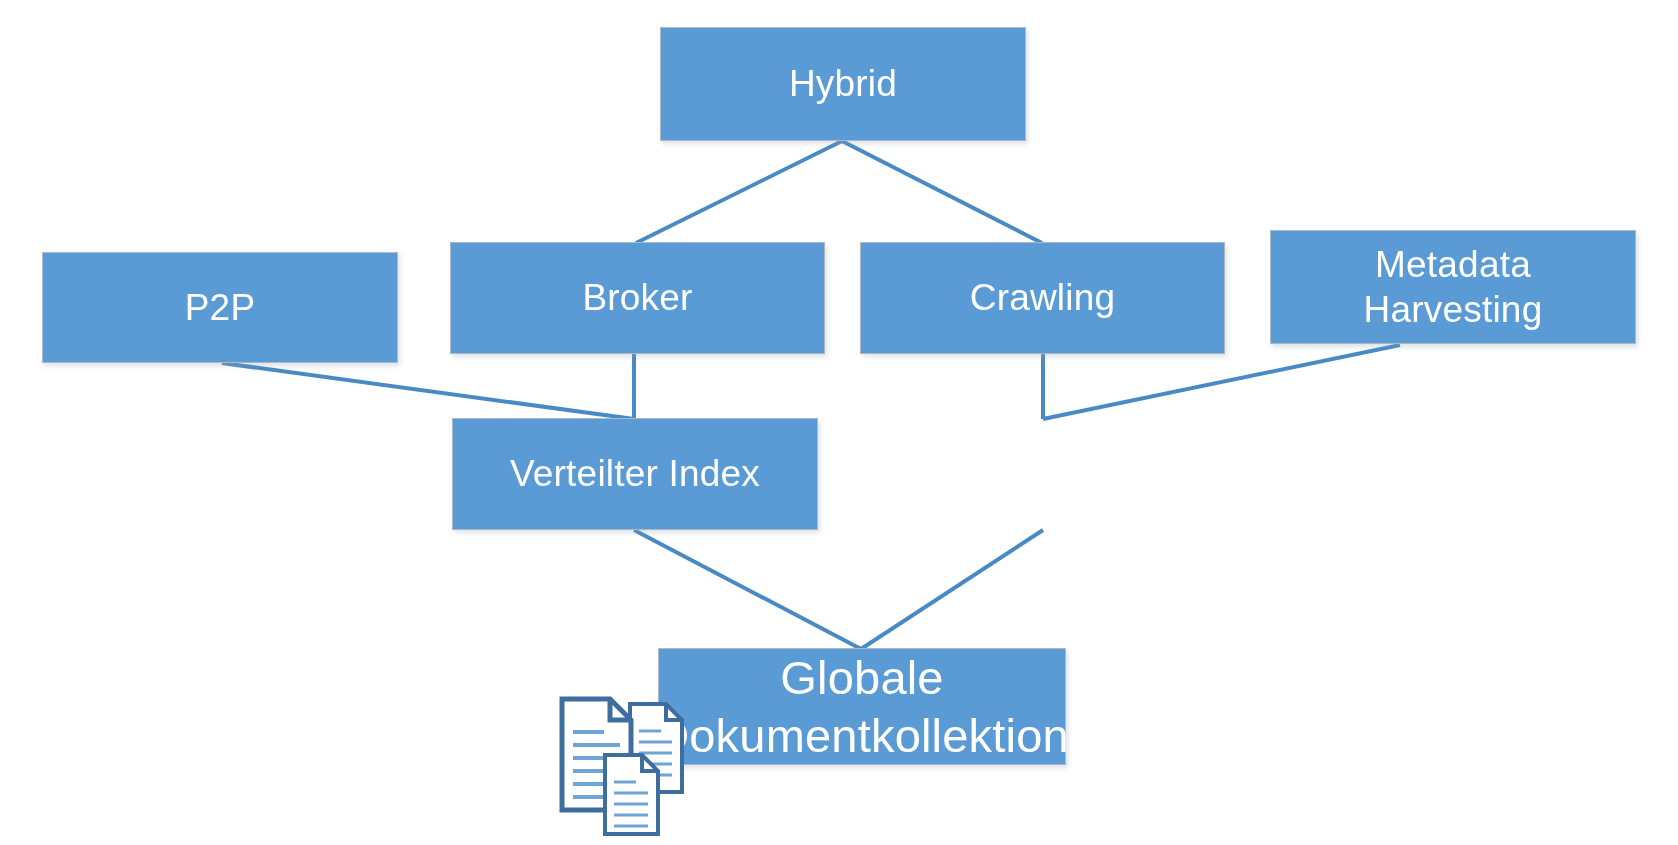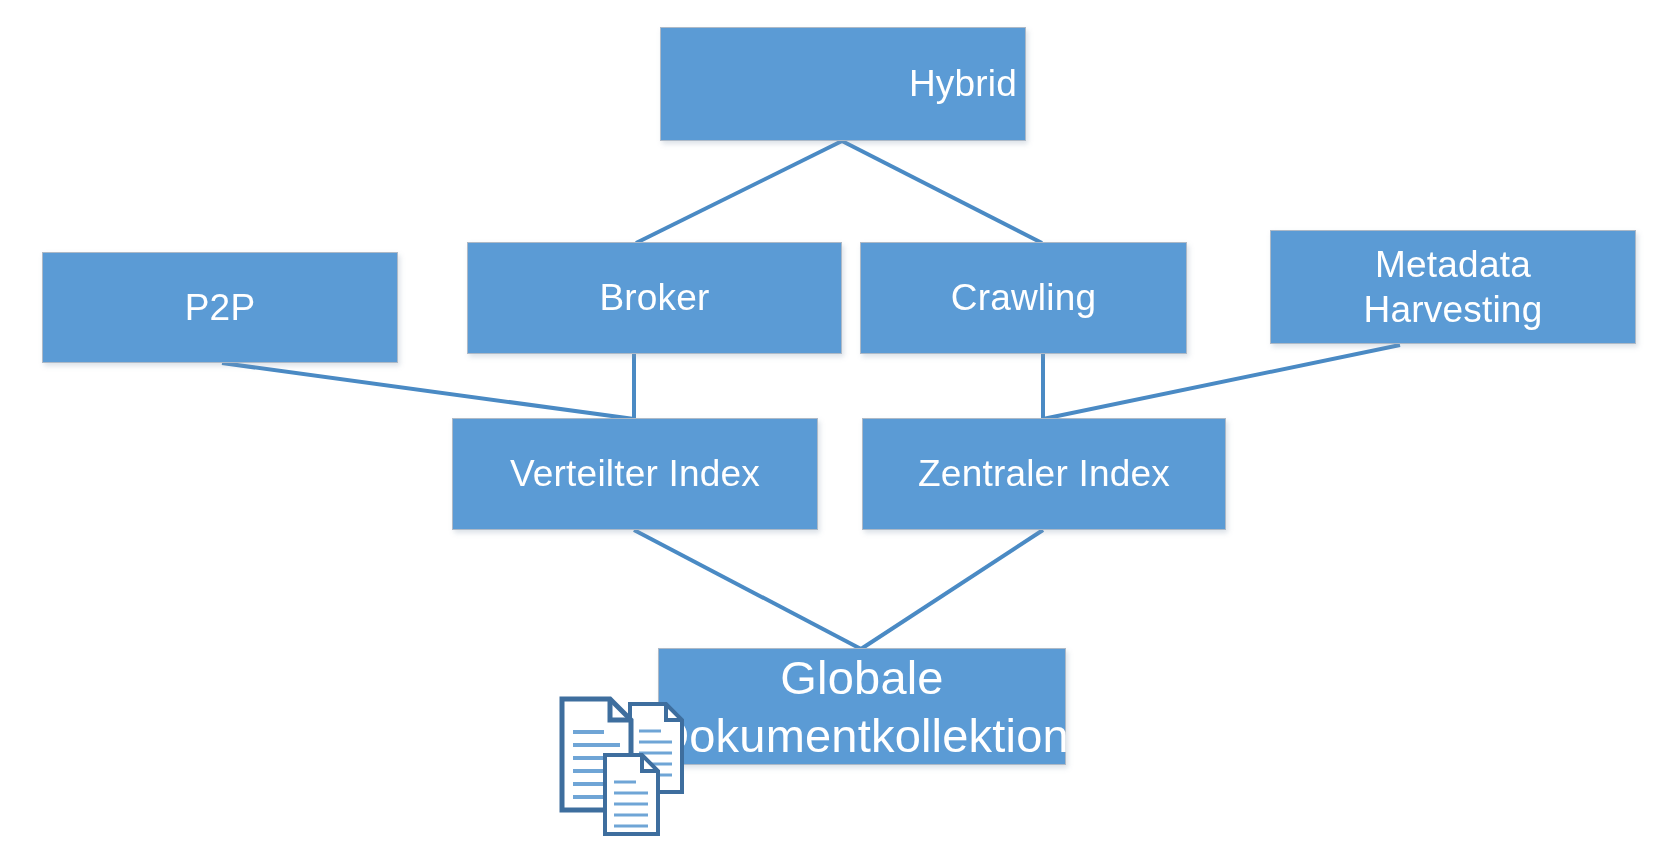--- a/index.html
+++ b/index.html
@@ -39,24 +39,24 @@
     font-weight: 400;
     line-height: 1.22;
     letter-spacing: 0.2px;
     box-shadow: 2px 3px 5px rgba(140,160,180,0.30);
     z-index: 3;
   }
   .node .label {
     padding: 0 8px;
     white-space: pre-line;
   }
-  #node-hybrid   { left: 660px;  top: 27px;  width: 366px; height: 114px; font-size: 37px; justify-content: flex-end; }
+  #node-hybrid   { left: 660px;  top: 27px;  width: 366px; height: 114px; font-size: 37px; }
   #node-p2p      { left: 42px;   top: 252px; width: 356px; height: 111px; font-size: 37px; }
-  #node-broker   { left: 450px;  top: 242px; width: 375px; height: 112px; font-size: 37px; margin-left: 17px; }
-  #node-crawling { left: 860px;  top: 242px; width: 327px; height: 112px; font-size: 37px; }
+  #node-broker   { left: 450px;  top: 242px; width: 375px; height: 112px; font-size: 37px; }
+  #node-crawling { left: 860px;  top: 242px; width: 365px; height: 112px; font-size: 37px; }
   #node-metadata { left: 1270px; top: 230px; width: 366px; height: 114px; font-size: 37px; }
   #node-verteilter { left: 452px; top: 418px; width: 366px; height: 112px; font-size: 37px; }
   #node-zentraler  { left: 862px; top: 418px; width: 364px; height: 112px; font-size: 37px; }
   #node-globale    { left: 658px; top: 648px; width: 408px; height: 117px; font-size: 47px; }
 
   #doc-icons {
     position: absolute;
     left: 556px;
     top: 688px;
     width: 170px;
@@ -100,23 +100,20 @@
 
   <div class="node" id="node-verteilter">
     <span class="label">Verteilter Index</span>
   </div>
 
   <div class="node" id="node-metadata">
     <span class="label">Metadata
 Harvesting</span>
   </div>
 
-  <div class="node" id="node-zentraler">
-    <span class="label">Zentraler Index</span>
-  </div>
 
   <div class="node" id="node-globale">
     <span class="label">Globale
 Dokumentkollektion</span>
   </div>
 
   <svg id="doc-icons" viewBox="0 0 170 150" width="170" height="150" xmlns="http://www.w3.org/2000/svg">
 
     <g>
       <path d="M74 16 H110 L126 32 V104 H74 Z" fill="#ffffff" stroke="#3E6E9E" stroke-width="4" stroke-linejoin="miter"></path>

